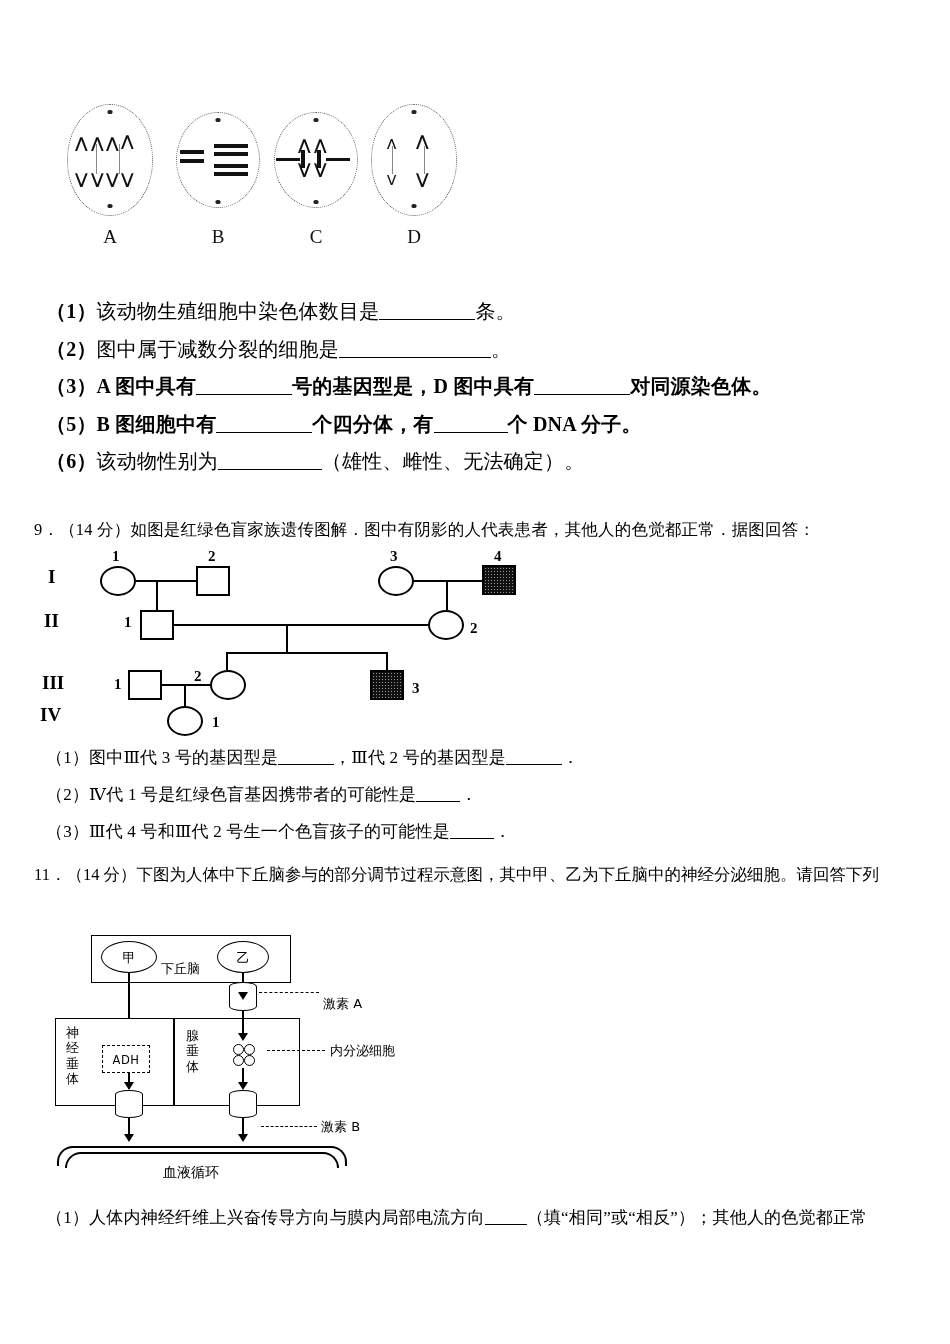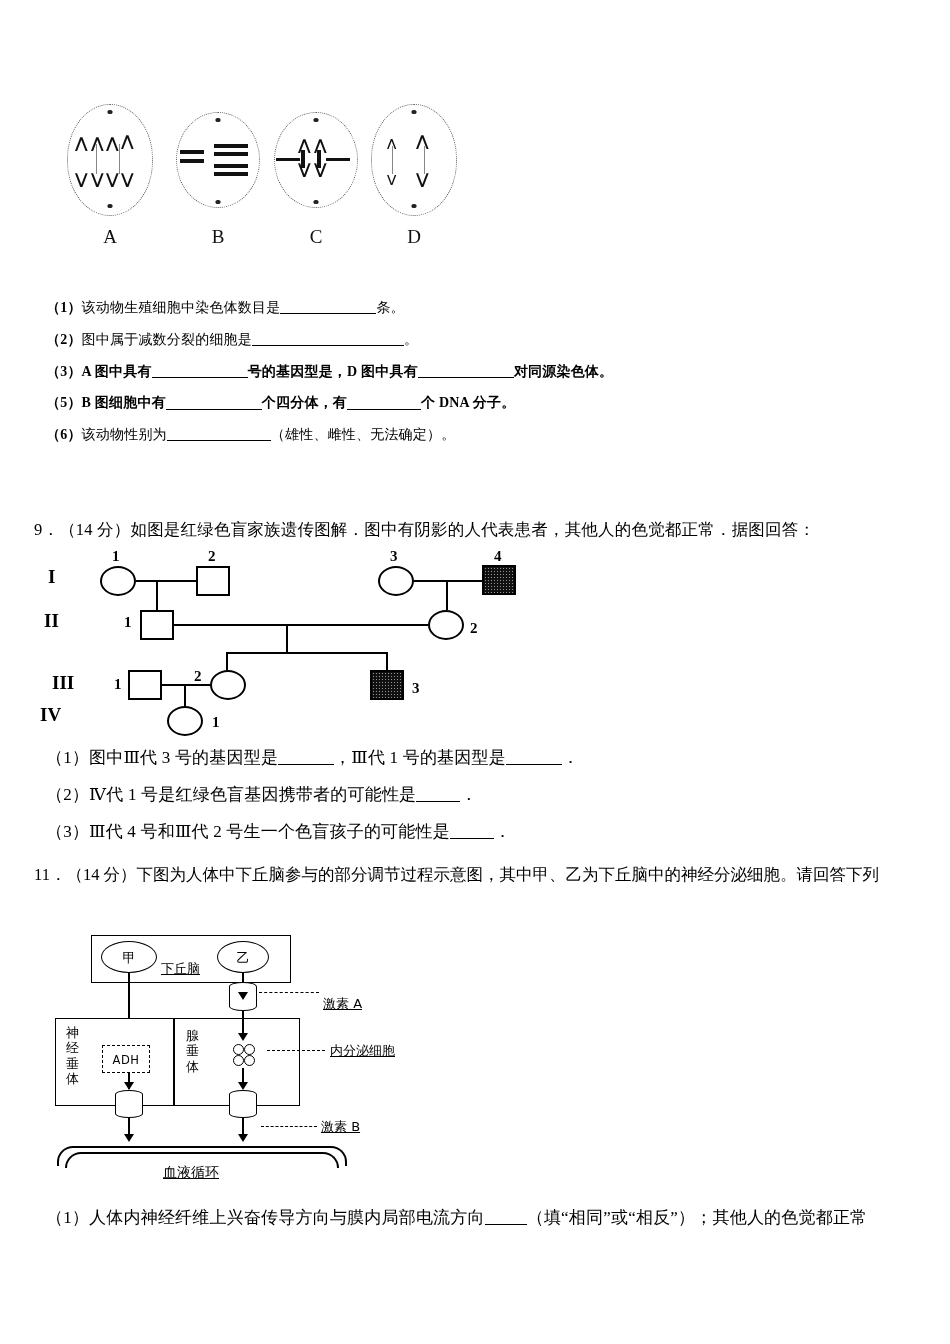--- a/index.html
+++ b/index.html
@@ -18,21 +18,21 @@
   }
   .page {
     position: relative;
     width: 950px;
     height: 1344px;
     padding: 0;
   }
 
   
   .qline {
-    font-size: 14px;
+    font-size: 20px;
     line-height: 1.0;
     letter-spacing: 0.2px;
     white-space: nowrap;
   }
   .blank {
     display: inline-block;
     border-bottom: 1.4px solid #000;
     height: 0.95em;
     vertical-align: -2px;
   }
@@ -173,21 +173,20 @@
     background: #fff;
     text-align: center;
     font-size: 13px;
     line-height: 1.0;
   }
   .hlabel {
     position: absolute;
     font-size: 13px;
     color: #000;
     white-space: nowrap;
-    text-decoration: underline;
   }
   .vlabel {
     position: absolute;
     font-size: 13px;
     width: 15px;
     line-height: 1.18;
     text-align: center;
     word-break: break-all;
   }
   .arrow-line { position: absolute; background: #000; width: 1.6px; }
@@ -325,21 +324,21 @@
       <span class="bold">（6）</span><span>该动物性别为</span><span class="blank" style="width:104px;"></span><span>（雄性、雌性、无法确定）。</span>
     </div>
   </div>
 
   <div id="q10-stem" class="qline">9．（14 分）如图是红绿色盲家族遗传图解．图中有阴影的人代表患者，其他人的色觉都正常．据图回答：</div>
 
   <div id="pedigree">
 
     <div class="gen-label" style="left:8px;  top:18px;">I</div>
     <div class="gen-label" style="left:4px;  top:62px;">II</div>
-    <div class="gen-label" style="left:12px;  top:124px;">III</div>
+    <div class="gen-label" style="left:2px;  top:124px;">III</div>
     <div class="gen-label" style="left:0px;  top:156px;">IV</div>
 
     <div class="sym sym-circle" style="left:60px; top:18px;"></div>
     <div class="pnum" style="left:72px; top:0px;">1</div>
 
     <div class="sym sym-square" style="left:156px; top:18px;"></div>
     <div class="pnum" style="left:168px; top:0px;">2</div>
 
     <div class="pline" style="left:96px; top:32px; width:60px; height:2px;"></div>
     <div class="pline" style="left:116px; top:32px; width:2px; height:30px;"></div>
@@ -376,21 +375,21 @@
 
     <div class="pline" style="left:122px; top:136px; width:48px; height:2px;"></div>
     <div class="pline" style="left:144px; top:136px; width:2px; height:24px;"></div>
 
     <div class="sym sym-circle" style="left:127px; top:158px;"></div>
     <div class="pnum" style="left:172px; top:166px;">1</div>
   </div>
 
   <div id="q10-list">
     <div class="qline">
-      <span>（1）</span><span>图中Ⅲ代 3 号的基因型是</span><span class="blank" style="width:56px;"></span><span>，Ⅲ代 1 号的基因型是</span><span class="blank" style="width:56px;"></span><span>．</span>
+      <span>（1）</span><span>图中Ⅲ代 3 号的基因型是</span><span class="blank" style="width:56px;"></span><span>，Ⅲ代 2 号的基因型是</span><span class="blank" style="width:56px;"></span><span>．</span>
     </div>
     <div class="qline">
       <span>（2）</span><span>Ⅳ代 1 号是红绿色盲基因携带者的可能性是</span><span class="blank" style="width:44px;"></span><span>．</span>
     </div>
     <div class="qline">
       <span>（3）</span><span>Ⅲ代 4 号和Ⅲ代 2 号生一个色盲孩子的可能性是</span><span class="blank" style="width:44px;"></span><span>．</span>
     </div>
   </div>
 
   <div id="q11-stem">

